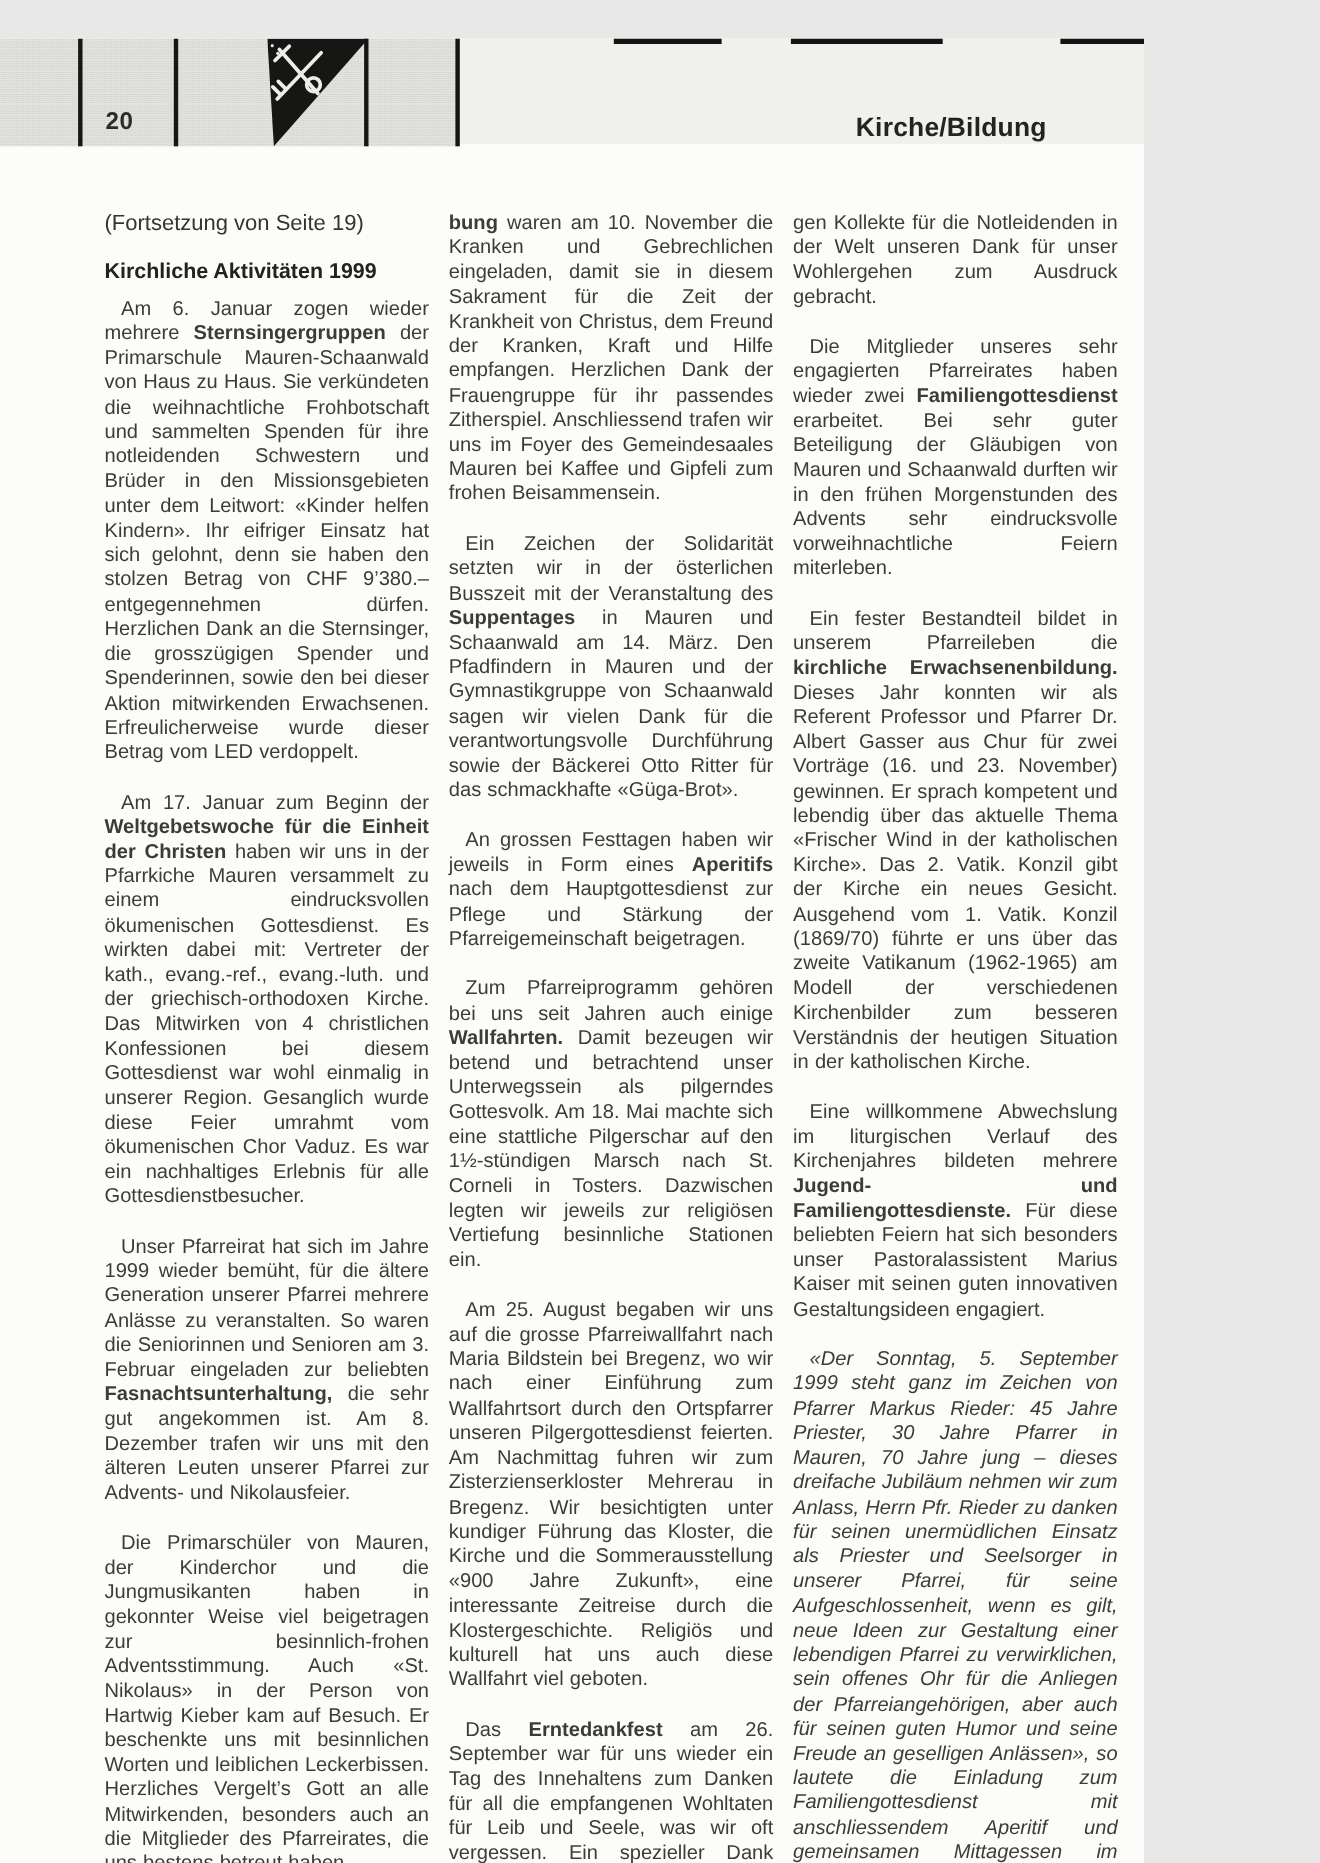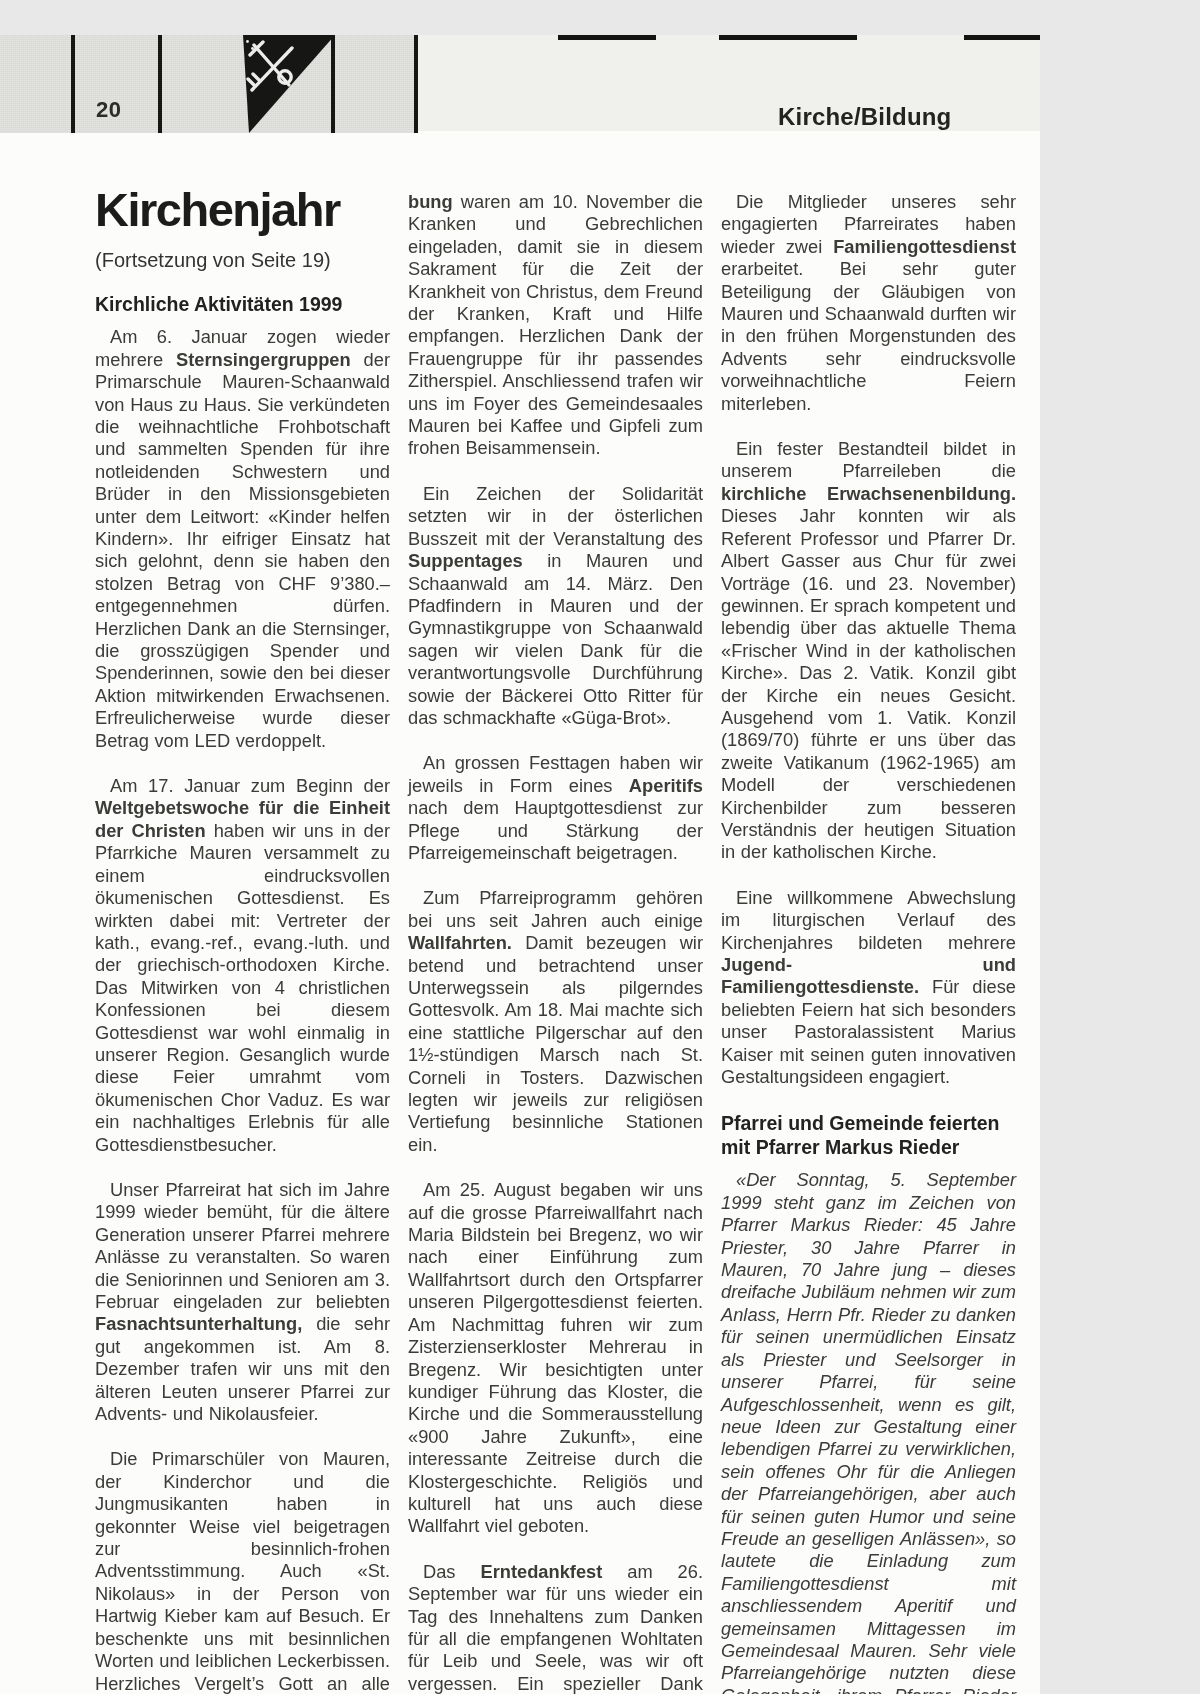--- a/index.html
+++ b/index.html
@@ -77,41 +77,40 @@
   </div>
 
   <div class="section-title">Kirche/Bildung</div>
 
   <span class="topline t1"></span>
   <span class="topline t2"></span>
   <span class="topline t3"></span>
 
   <div class="content">
     <div class="column">
-        <h1 class="article-title">Kirchenjahr</h1>
         <p class="subtitle">(Fortsetzung von Seite 19)</p>
         <h2 class="heading">Kirchliche Aktivitäten 1999</h2>
         <p class="para indent"><span>Am 6. Januar zogen wieder mehrere </span><span class="b">Sternsingergruppen</span><span> der Primarschule Mauren-Schaanwald von Haus zu Haus. Sie verkündeten die weihnachtliche Frohbotschaft und sammelten Spenden für ihre notleidenden Schwestern und Brüder in den Missionsgebieten unter dem Leitwort: «Kinder helfen Kindern». Ihr eifriger Einsatz hat sich gelohnt, denn sie haben den stolzen Betrag von CHF 9’380.– entgegennehmen dürfen. Herzlichen Dank an die Sternsinger, die grosszügigen Spender und Spenderinnen, sowie den bei dieser Aktion mitwirkenden Erwachsenen. Erfreulicherweise wurde dieser Betrag vom LED verdoppelt.</span></p>
         <p class="para indent"><span>Am 17. Januar zum Beginn der </span><span class="b">Weltgebetswoche für die Einheit der Christen</span><span> haben wir uns in der Pfarrkiche Mauren versammelt zu einem eindrucksvollen ökumenischen Gottesdienst. Es wirkten dabei mit: Vertreter der kath., evang.-ref., evang.-luth. und der griechisch-orthodoxen Kirche. Das Mitwirken von 4 christlichen Konfessionen bei diesem Gottesdienst war wohl einmalig in unserer Region. Gesanglich wurde diese Feier umrahmt vom ökumenischen Chor Vaduz. Es war ein nachhaltiges Erlebnis für alle Gottesdienstbesucher.</span></p>
         <p class="para indent"><span>Unser Pfarreirat hat sich im Jahre 1999 wieder bemüht, für die ältere Generation unserer Pfarrei mehrere Anlässe zu veranstalten. So waren die Seniorinnen und Senioren am 3. Februar eingeladen zur beliebten </span><span class="b">Fasnachtsunterhaltung,</span><span> die sehr gut angekommen ist. Am 8. Dezember trafen wir uns mit den älteren Leuten unserer Pfarrei zur Advents- und Nikolausfeier.</span></p>
         <p class="para indent"><span>Die Primarschüler von Mauren, der Kinderchor und die Jungmusikanten haben in gekonnter Weise viel beigetragen zur besinnlich-frohen Adventsstimmung. Auch «St. Nikolaus» in der Person von Hartwig Kieber kam auf Besuch. Er beschenkte uns mit besinnlichen Worten und leiblichen Leckerbissen. Herzliches Vergelt’s Gott an alle Mitwirkenden, besonders auch an die Mitglieder des Pfarreirates, die uns bestens betreut haben.</span></p>
       </div>
     <div class="column">
         <p class="para"><span class="b">bung</span><span> waren am 10. November die Kranken und Gebrechlichen eingeladen, damit sie in diesem Sakrament für die Zeit der Krankheit von Christus, dem Freund der Kranken, Kraft und Hilfe empfangen. Herzlichen Dank der Frauengruppe für ihr passendes Zitherspiel. Anschliessend trafen wir uns im Foyer des Gemeindesaales Mauren bei Kaffee und Gipfeli zum frohen Beisammensein.</span></p>
         <p class="para indent"><span>Ein Zeichen der Solidarität setzten wir in der österlichen Busszeit mit der Veranstaltung des </span><span class="b">Suppentages</span><span> in Mauren und Schaanwald am 14. März. Den Pfadfindern in Mauren und der Gymnastikgruppe von Schaanwald sagen wir vielen Dank für die verantwortungsvolle Durchführung sowie der Bäckerei Otto Ritter für das schmackhafte «Güga-Brot».</span></p>
         <p class="para indent"><span>An grossen Festtagen haben wir jeweils in Form eines </span><span class="b">Aperitifs</span><span> nach dem Hauptgottesdienst zur Pflege und Stärkung der Pfarreigemeinschaft beigetragen.</span></p>
         <p class="para indent"><span>Zum Pfarreiprogramm gehören bei uns seit Jahren auch einige </span><span class="b">Wallfahrten.</span><span> Damit bezeugen wir betend und betrachtend unser Unterwegssein als pilgerndes Gottesvolk. Am 18. Mai machte sich eine stattliche Pilgerschar auf den 1½-stündigen Marsch nach St. Corneli in Tosters. Dazwischen legten wir jeweils zur religiösen Vertiefung besinnliche Stationen ein.</span></p>
         <p class="para indent"><span>Am 25. August begaben wir uns auf die grosse Pfarreiwallfahrt nach Maria Bildstein bei Bregenz, wo wir nach einer Einführung zum Wallfahrtsort durch den Ortspfarrer unseren Pilgergottesdienst feierten. Am Nachmittag fuhren wir zum Zisterzienserkloster Mehrerau in Bregenz. Wir besichtigten unter kundiger Führung das Kloster, die Kirche und die Sommerausstellung «900 Jahre Zukunft», eine interessante Zeitreise durch die Klostergeschichte. Religiös und kulturell hat uns auch diese Wallfahrt viel geboten.</span></p>
         <p class="para indent"><span>Das </span><span class="b">Erntedankfest</span><span> am 26. September war für uns wieder ein Tag des Innehaltens zum Danken für all die empfangenen Wohltaten für Leib und Seele, was wir oft vergessen. Ein spezieller Dank verdient dabei der Obst- und Gartenbauverein, der wieder mit viel Geschick und Sorgfalt die Früchte der Erde beim Altar arrangiert hat. Sinnvollerweise haben wir mit einer grosszügi-</span></p>
       </div>
     <div class="column">
+        <p class="para"><span>gen Kollekte für die Notleidenden in der Welt unseren Dank für unser Wohlergehen zum Ausdruck gebracht.</span></p>
         <p class="para indent"><span>Die Mitglieder unseres sehr engagierten Pfarreirates haben wieder zwei </span><span class="b">Familiengottesdienst</span><span> erarbeitet. Bei sehr guter Beteiligung der Gläubigen von Mauren und Schaanwald durften wir in den frühen Morgenstunden des Advents sehr eindrucksvolle vorweihnachtliche Feiern miterleben.</span></p>
         <p class="para indent"><span>Ein fester Bestandteil bildet in unserem Pfarreileben die </span><span class="b">kirchliche Erwachsenenbildung.</span><span> Dieses Jahr konnten wir als Referent Professor und Pfarrer Dr. Albert Gasser aus Chur für zwei Vorträge (16. und 23. November) gewinnen. Er sprach kompetent und lebendig über das aktuelle Thema «Frischer Wind in der katholischen Kirche». Das 2. Vatik. Konzil gibt der Kirche ein neues Gesicht. Ausgehend vom 1. Vatik. Konzil (1869/70) führte er uns über das zweite Vatikanum (1962-1965) am Modell der verschiedenen Kirchenbilder zum besseren Verständnis der heutigen Situation in der katholischen Kirche.</span></p>
         <p class="para indent"><span>Eine willkommene Abwechslung im liturgischen Verlauf des Kirchenjahres bildeten mehrere </span><span class="b">Jugend- und Familiengottesdienste.</span><span> Für diese beliebten Feiern hat sich besonders unser Pastoralassistent Marius Kaiser mit seinen guten innovativen Gestaltungsideen engagiert.</span></p>
-        <h2 class="heading">Pfarrei und Gemeinde feierten mit Pfarrer Markus Rieder</h2>
         <p class="para indent italic"><span>«Der Sonntag, 5. September 1999 steht ganz im Zeichen von Pfarrer Markus Rieder: 45 Jahre Priester, 30 Jahre Pfarrer in Mauren, 70 Jahre jung – dieses dreifache Jubiläum nehmen wir zum Anlass, Herrn Pfr. Rieder zu danken für seinen unermüdlichen Einsatz als Priester und Seelsorger in unserer Pfarrei, für seine Aufgeschlossenheit, wenn es gilt, neue Ideen zur Gestaltung einer lebendigen Pfarrei zu verwirklichen, sein offenes Ohr für die Anliegen der Pfarreiangehörigen, aber auch für seinen guten Humor und seine Freude an geselligen Anlässen», so lautete die Einladung zum Familiengottesdienst mit anschliessendem Aperitif und gemeinsamen Mittagessen im Gemeindesaal Mauren. Sehr viele Pfarreiangehörige nutzten diese Gelegenheit, ihrem Pfarrer Rieder persönlich zu gratulieren und</span></p>
       </div>
   </div>
 
   <span class="edge-line"></span>
   <span class="tick k1"></span>
   <span class="tick k2"></span>
   <span class="tick k3"></span>
 
 </div>

